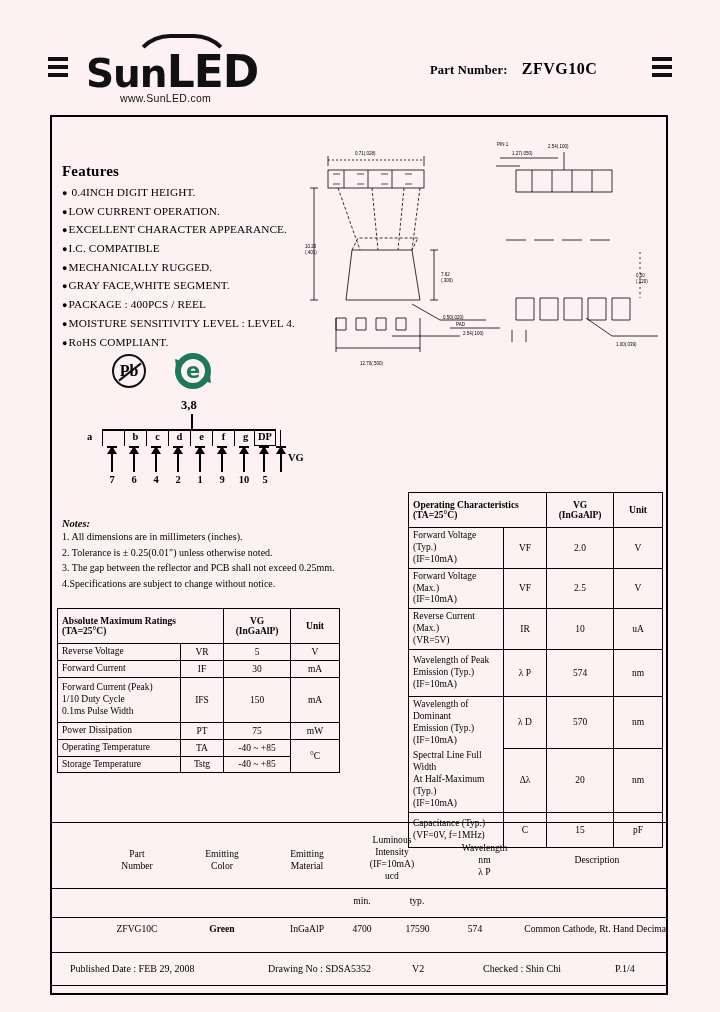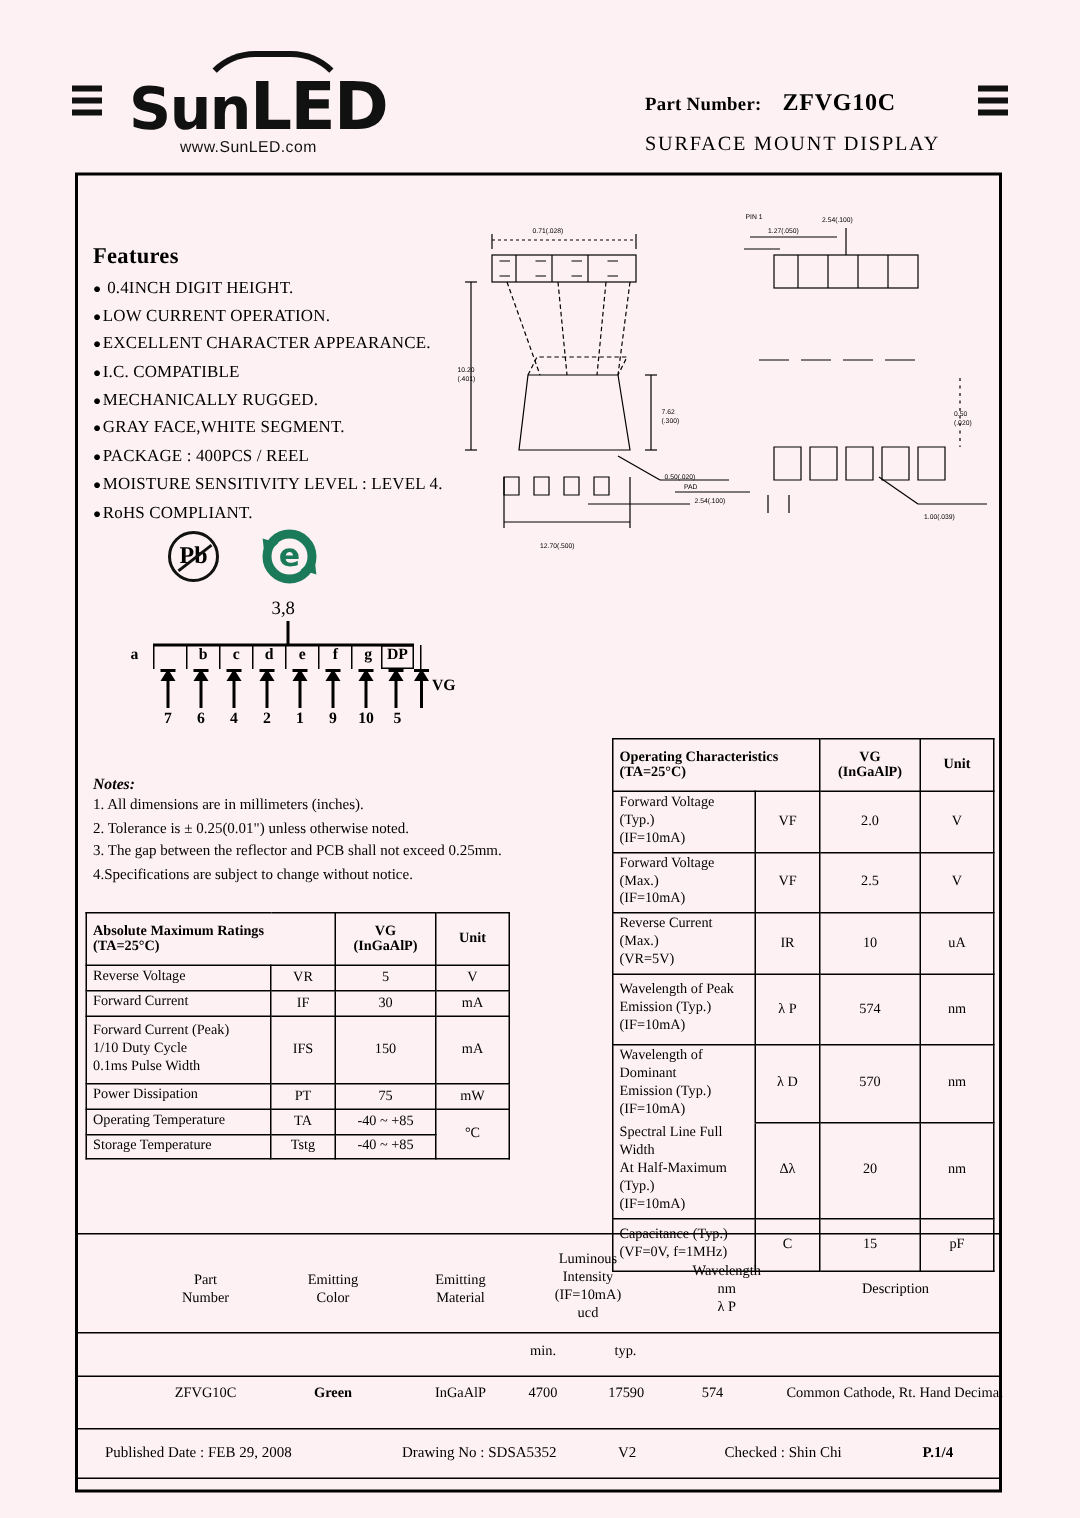--- a/index.html
+++ b/index.html
@@ -114,21 +114,21 @@
   .rohs .arrow-a, .rohs .arrow-b {
     position: absolute; width: 0; height: 0;
     border-left: 6px solid transparent; border-right: 6px solid transparent;
   }
   .rohs .arrow-a { left: 0px; top: 8px; border-bottom: 9px solid #1b7a5a; transform: rotate(-40deg); }
   .rohs .arrow-b { right: 0px; bottom: 8px; border-top: 9px solid #1b7a5a; transform: rotate(-40deg); }
 
   
   .pin-diagram { position: absolute; left: 78px; top: 398px; width: 230px; height: 80px; }
   .pin-top-label {
-    position: absolute; left: 103px; top: 0px; font-size: 12.5px; font-weight: normal;
+    position: absolute; left: 103px; top: 0px; font-size: 12.5px; font-weight: bold;
   }
   .pin-stem {
     position: absolute; left: 113px; top: 16px; width: 1.6px; height: 16px; background: #000;
   }
   .pin-busbar {
     position: absolute; left: 24px; top: 31px; width: 174px; height: 1.8px; background: #000;
   }
   .seg-cells { position: absolute; left: 24px; top: 32px; width: 174px; height: 16px; }
   .seg-cell {
     position: absolute; top: 0; height: 16px; border-left: 1.4px solid #000;
@@ -225,21 +225,20 @@
 
     <div class="logo-wrap">
       <div class="logo-arc"></div>
       <div class="logo-text"><span>Sun</span><span class="big">LED</span></div>
       <div class="logo-url">www.SunLED.com</div>
     </div>
 
     <div class="partnum-row">
       <span class="pn-label">Part Number:</span><span class="pn-value">ZFVG10C</span>
     </div>
-    <div class="subtitle">SURFACE  MOUNT  DISPLAY</div>
 
     <div class="hamburger hamburger-right">
       <span></span>
         <span></span>
         <span></span>
     </div>
   </div>
 
   <div class="main-box"></div>
 
@@ -593,16 +592,16 @@
     <div class="bt-val" style="left:338px; top:101px; width:55px;">17590</div>
     <div class="bt-val" style="left:393px; top:101px; width:60px;">574</div>
     <div class="bt-val" style="left:462px; top:101px; width:165px;">Common Cathode, Rt. Hand Decimal</div>
   </div>
 
   <div class="footer-line-top"></div>
   <div class="footer-item" style="left:70px;">Published Date : FEB  29, 2008</div>
   <div class="footer-item" style="left:268px;">Drawing No : SDSA5352</div>
   <div class="footer-item" style="left:412px;">V2</div>
   <div class="footer-item" style="left:483px;text-align:center;">Checked : Shin Chi</div>
-  <div class="footer-item" style="left:615px;font-weight:bold;">P.1/4</div>
+  <div class="footer-item" style="left:615px;">P.1/4</div>
   <div class="footer-line-bot"></div>
 
 </div>
 
 </body></html>

